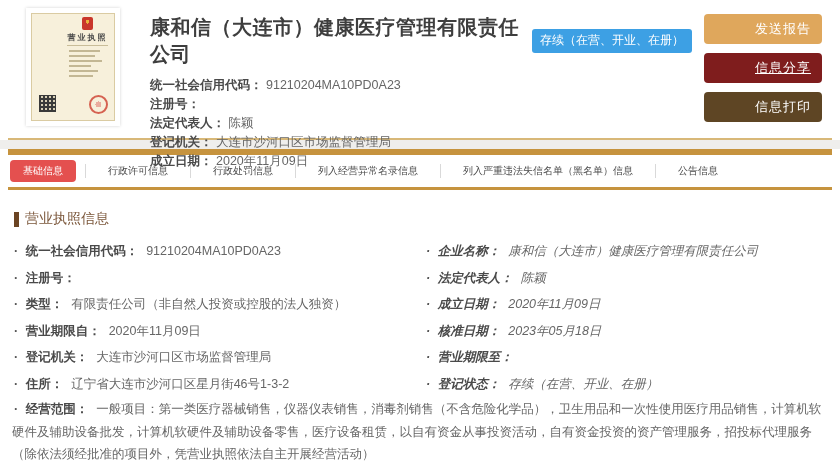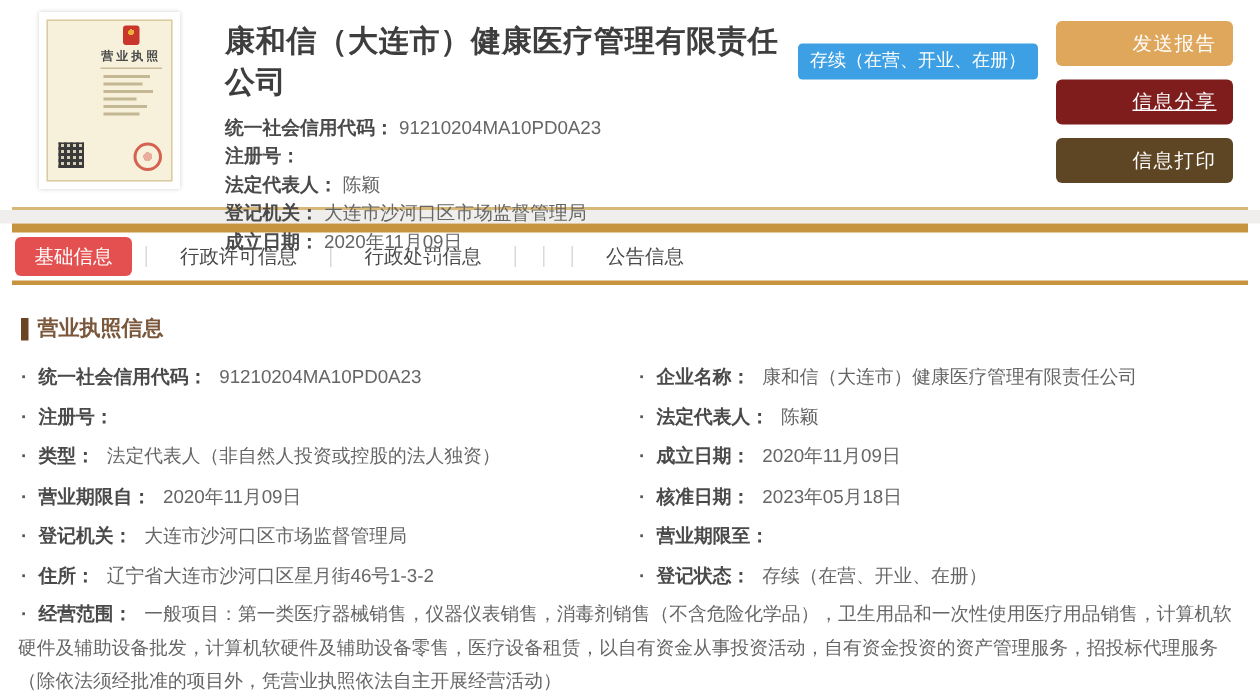--- a/index.html
+++ b/index.html
@@ -45,33 +45,33 @@
     border:none; border-radius:4px; color:#fff; font-size:13px; cursor:pointer;
     font-family:inherit; letter-spacing:1px;padding-left:40px; }
   .btn-send  { background:#DFA75C; }
   .btn-share { background:#7f1d1d;text-decoration:underline; }
   .btn-print { background:#5E4524; }
 
   
   .gap { height:9px; background:#EFEEEC; margin:0 -8px; }
   .tabbar { border-top:6px solid #C6933E; border-bottom:3px solid #C6933E;
     background:#fff; height:41px; display:flex; align-items:center; padding:0 2px; }
-  .tab { font-size:13px; color:#4a4a4a; padding:4px 13px; border-radius:4px;
+  .tab { font-size:10px; color:#4a4a4a; padding:4px 13px; border-radius:4px;
     cursor:pointer; white-space:nowrap; }
   .tab.active { background:#E4504F; color:#fff; }
   .tab-sep { width:1px; height:14px; background:#D9D9D9; margin:0 9px; }
 
   
   .content { padding:14px 4px 0 4px; background:#fff; }
-  .section-title { display:flex; align-items:center; font-size:14px; font-weight:bold;
+  .section-title { display:flex; align-items:center; font-size:14px; font-weight:normal;
     color:#7B573B; margin:6px 0 10px 2px; }
   .section-title .bar { width:5px; height:15px; background:#6B4423; margin-right:6px; }
 
   .cols { display:flex; }
-  .col-l { width:50.5%; } .col-r { width:49.5%; }
+  .col-l { width:50.5%; } .col-r { width:49.5%;font-style:italic; }
   .f-row { font-size:12.5px; line-height:26.5px; color:#666; white-space:nowrap;
     overflow:hidden; }
   .f-row::before { content:"·"; color:#555; font-weight:bold; margin:0 4px 0 2px; }
   .f-row b { color:#4a4a4a; margin-right:8px; }
   .scope-row { font-size:12.5px; line-height:22.5px; color:#666; margin-top:1px;
     padding-right:4px; }
   .scope-row::before { content:"·"; color:#555; font-weight:bold; margin:0 4px 0 2px; }
   .scope-row b { color:#4a4a4a; margin-right:8px; }
 </style>
 </head>
@@ -134,41 +134,43 @@
 
   <div class="gap"></div>
 
   <div class="tabbar">
     <span class="tab active">基础信息</span>
     <span class="tab-sep"></span>
     <span class="tab">行政许可信息</span>
     <span class="tab-sep"></span>
     <span class="tab">行政处罚信息</span>
     <span class="tab-sep"></span>
-    <span class="tab-sep"></span>
+    <span class="tab">列入经营异常名录信息</span>
+    <span class="tab-sep"></span>
+    <span class="tab">列入严重违法失信名单（黑名单）信息</span>
     <span class="tab-sep"></span>
     <span class="tab">公告信息</span>
   </div>
 
   <div class="content">
     <div class="section-title">
       <span class="bar"></span>
       <span>营业执照信息</span>
     </div>
 
     <div class="cols">
       <div class="col-l">
         <div class="f-row">
           <b>统一社会信用代码：</b><span>91210204MA10PD0A23</span>
         </div>
         <div class="f-row">
           <b>注册号：</b><span></span>
         </div>
         <div class="f-row">
-          <b>类型：</b><span>法定代表人（非自然人投资或控股的法人独资）</span>
+          <b>类型：</b><span>有限责任公司（非自然人投资或控股的法人独资）</span>
         </div>
         <div class="f-row">
           <b>营业期限自：</b><span>2020年11月09日</span>
         </div>
         <div class="f-row">
           <b>登记机关：</b><span>大连市沙河口区市场监督管理局</span>
         </div>
         <div class="f-row">
           <b>住所：</b><span>辽宁省大连市沙河口区星月街46号1-3-2</span>
         </div>

